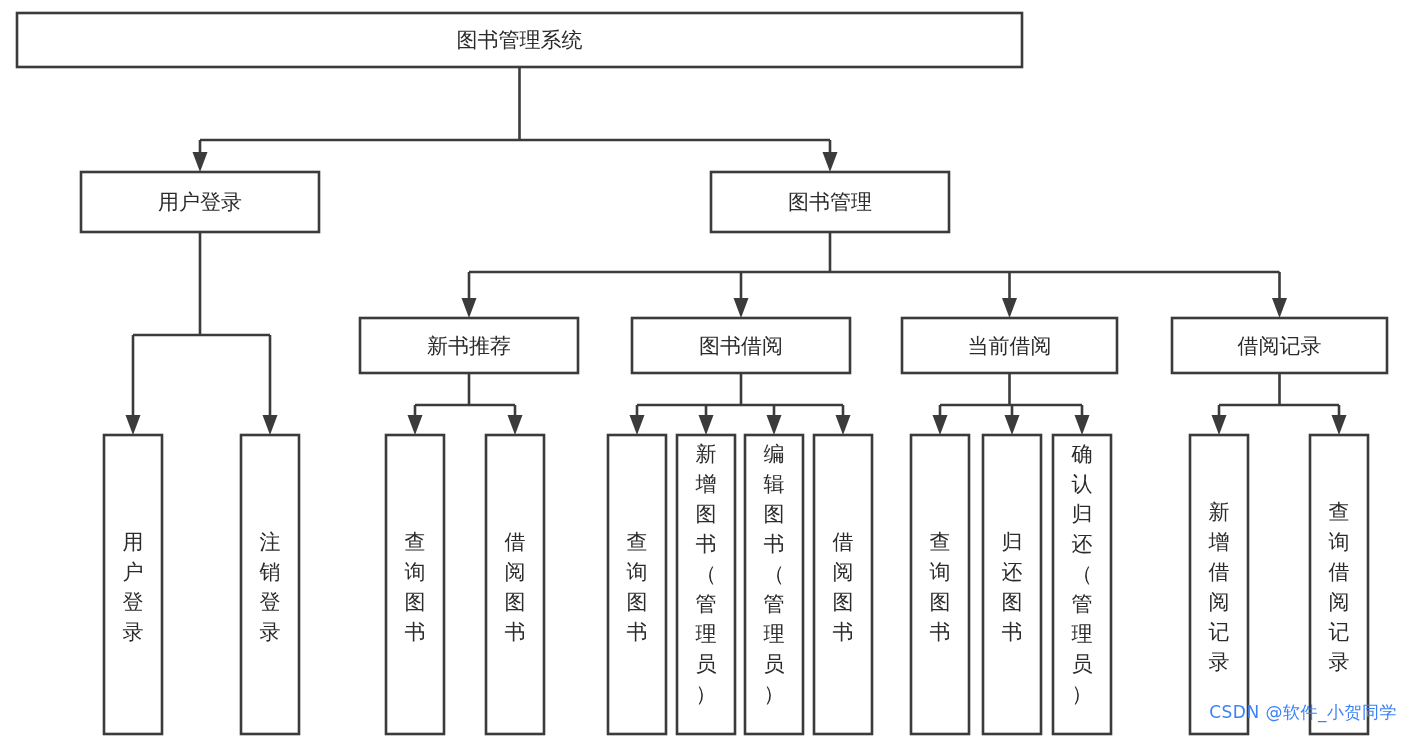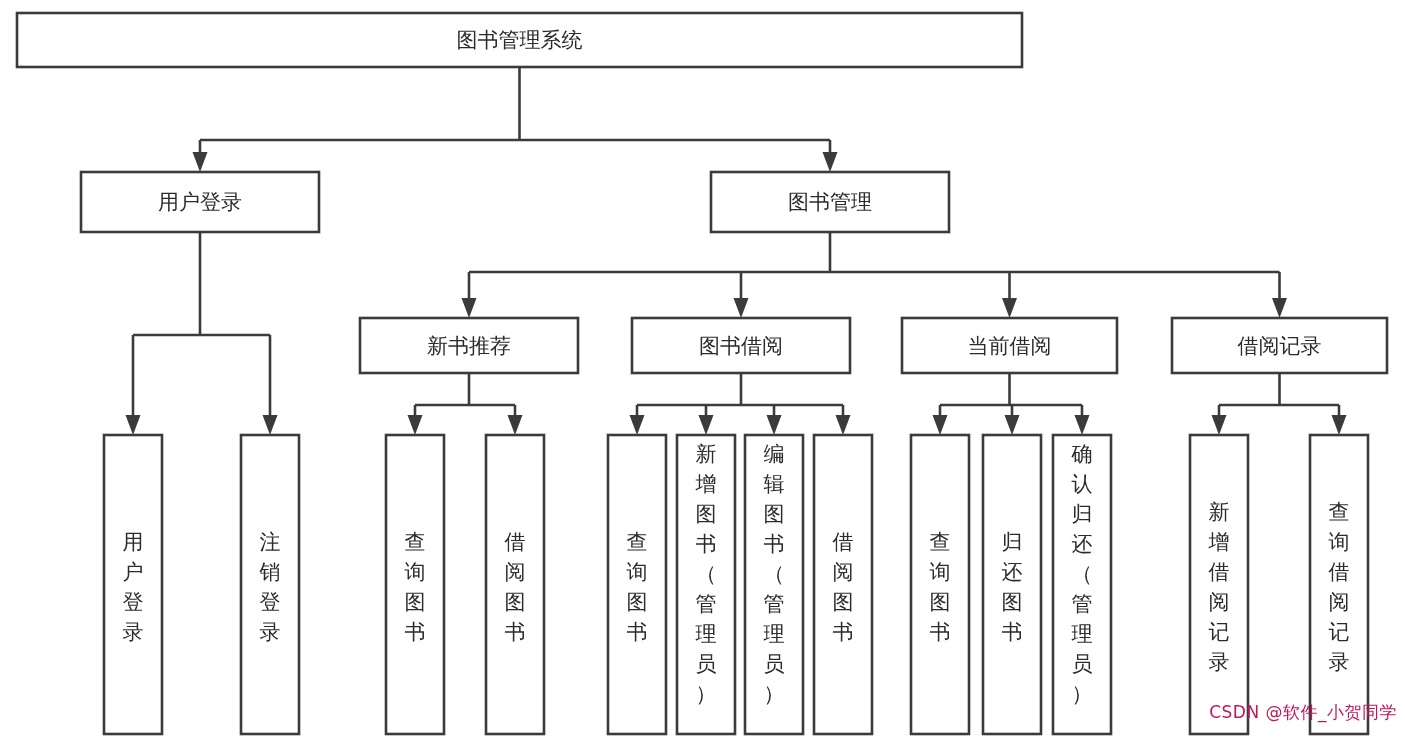--- a/index.html
+++ b/index.html
@@ -55,21 +55,21 @@
     font-size: 21px;
     fill: #2b2b2b;
     text-anchor: middle;
   }
   .watermark-text {
     position: absolute;
     right: 8px;
     bottom: 4px;
     font-family: "DejaVu Sans", "Liberation Sans", sans-serif;
     font-size: 17px;
-    color: #be185d;
+    color: #3b82f6;
     white-space: nowrap;
     letter-spacing: 0.5px;
     user-select: none;
   }
 </style>
 </head>
 <body>
 
 <div id="diagram-root">
   <svg class="diagram-canvas" id="diagram-svg" viewBox="0 0 1405 747" xmlns="http://www.w3.org/2000/svg">

